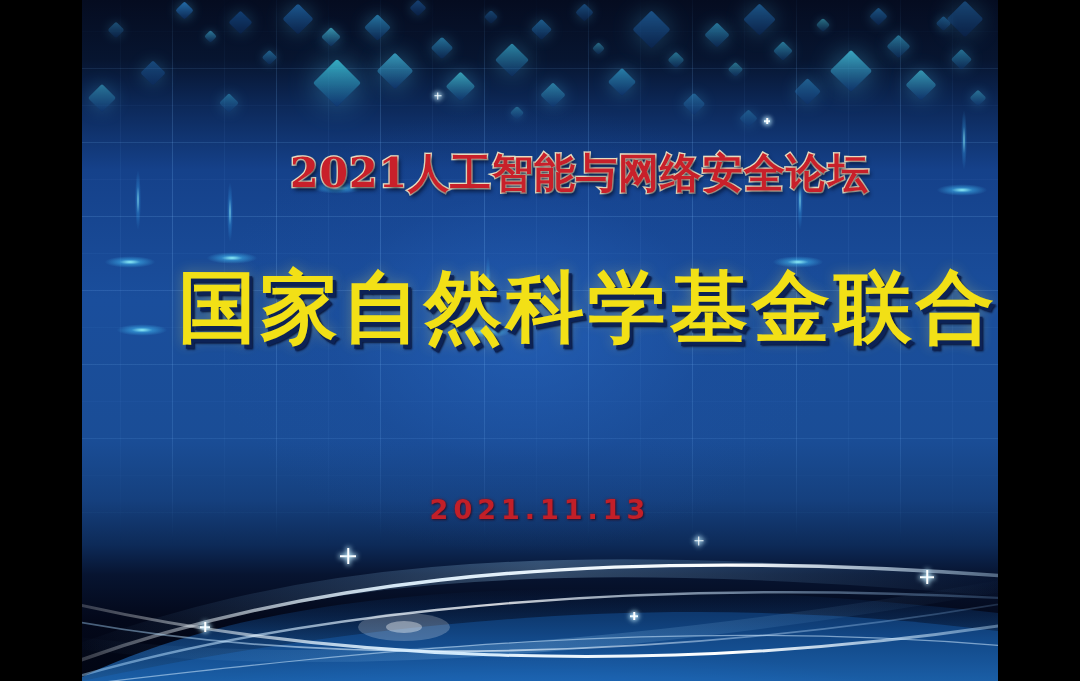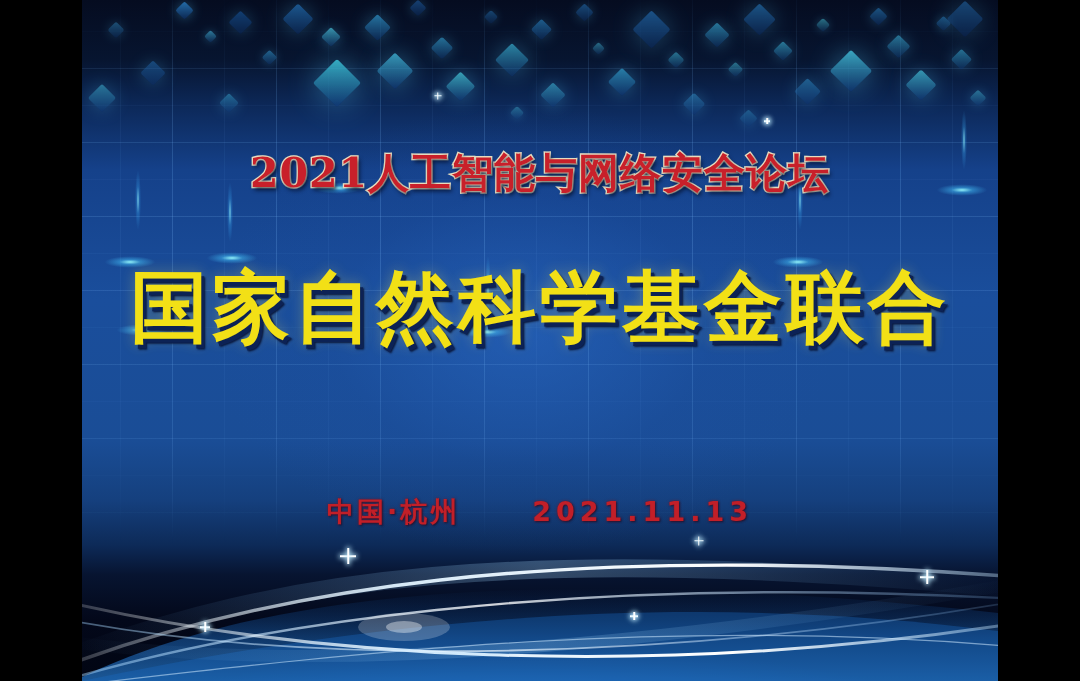--- a/index.html
+++ b/index.html
@@ -173,40 +173,41 @@
     font-size: 41px;
     letter-spacing: 1px;
     line-height: 1.25;
     color: #c8202a;
     -webkit-text-stroke: 2.6px #e8dfc2;
     paint-order: stroke fill;
     text-shadow:
        0 0 2px rgba(255,245,210,0.9),
        2px 3px 4px rgba(3,12,35,0.85);
     white-space: nowrap;
+    padding-left: 40px;
   }
 
   .main-title {
     position: absolute;
     left: 0;
     width: 100%;
     text-align: center;
     font-family: "DejaVu Serif", "Liberation Serif", serif;
     font-weight: bold;
     font-size: 78px;
     line-height: 1;
     letter-spacing: 4px;
     color: #f2e016;
     text-shadow:
        3px 4px 0px #0c2255,
        4px 5px 2px rgba(5,16,48,0.9),
        0 0 14px rgba(255,235,90,0.30);
     white-space: nowrap;
   }
-  .main-title.line1 { top: 268px; }
+  .main-title.line1 { top: 268px; text-align: right; }
   .main-title.line2 { top: 364px; }
 
   .footer-row {
     position: absolute;
     left: 0;
     top: 494px;
     width: 100%;
     display: flex;
     justify-content: center;
     align-items: baseline;
@@ -347,21 +348,20 @@
       </div>
 
     <div id="text-stack">
 
       <div class="subtitle-line">2021人工智能与网络安全论坛</div>
 
       <div class="main-title line1">国家自然科学基金联合</div>
 
 
       <div class="footer-row">
-        <span class="footer-item location">中国·杭州</span>
         <span class="footer-item date">2021.11.13</span>
       </div>
 
     </div>
   </div>
 
   <div class="side-bar left"></div>
   <div class="side-bar right"></div>
 
 </div>

